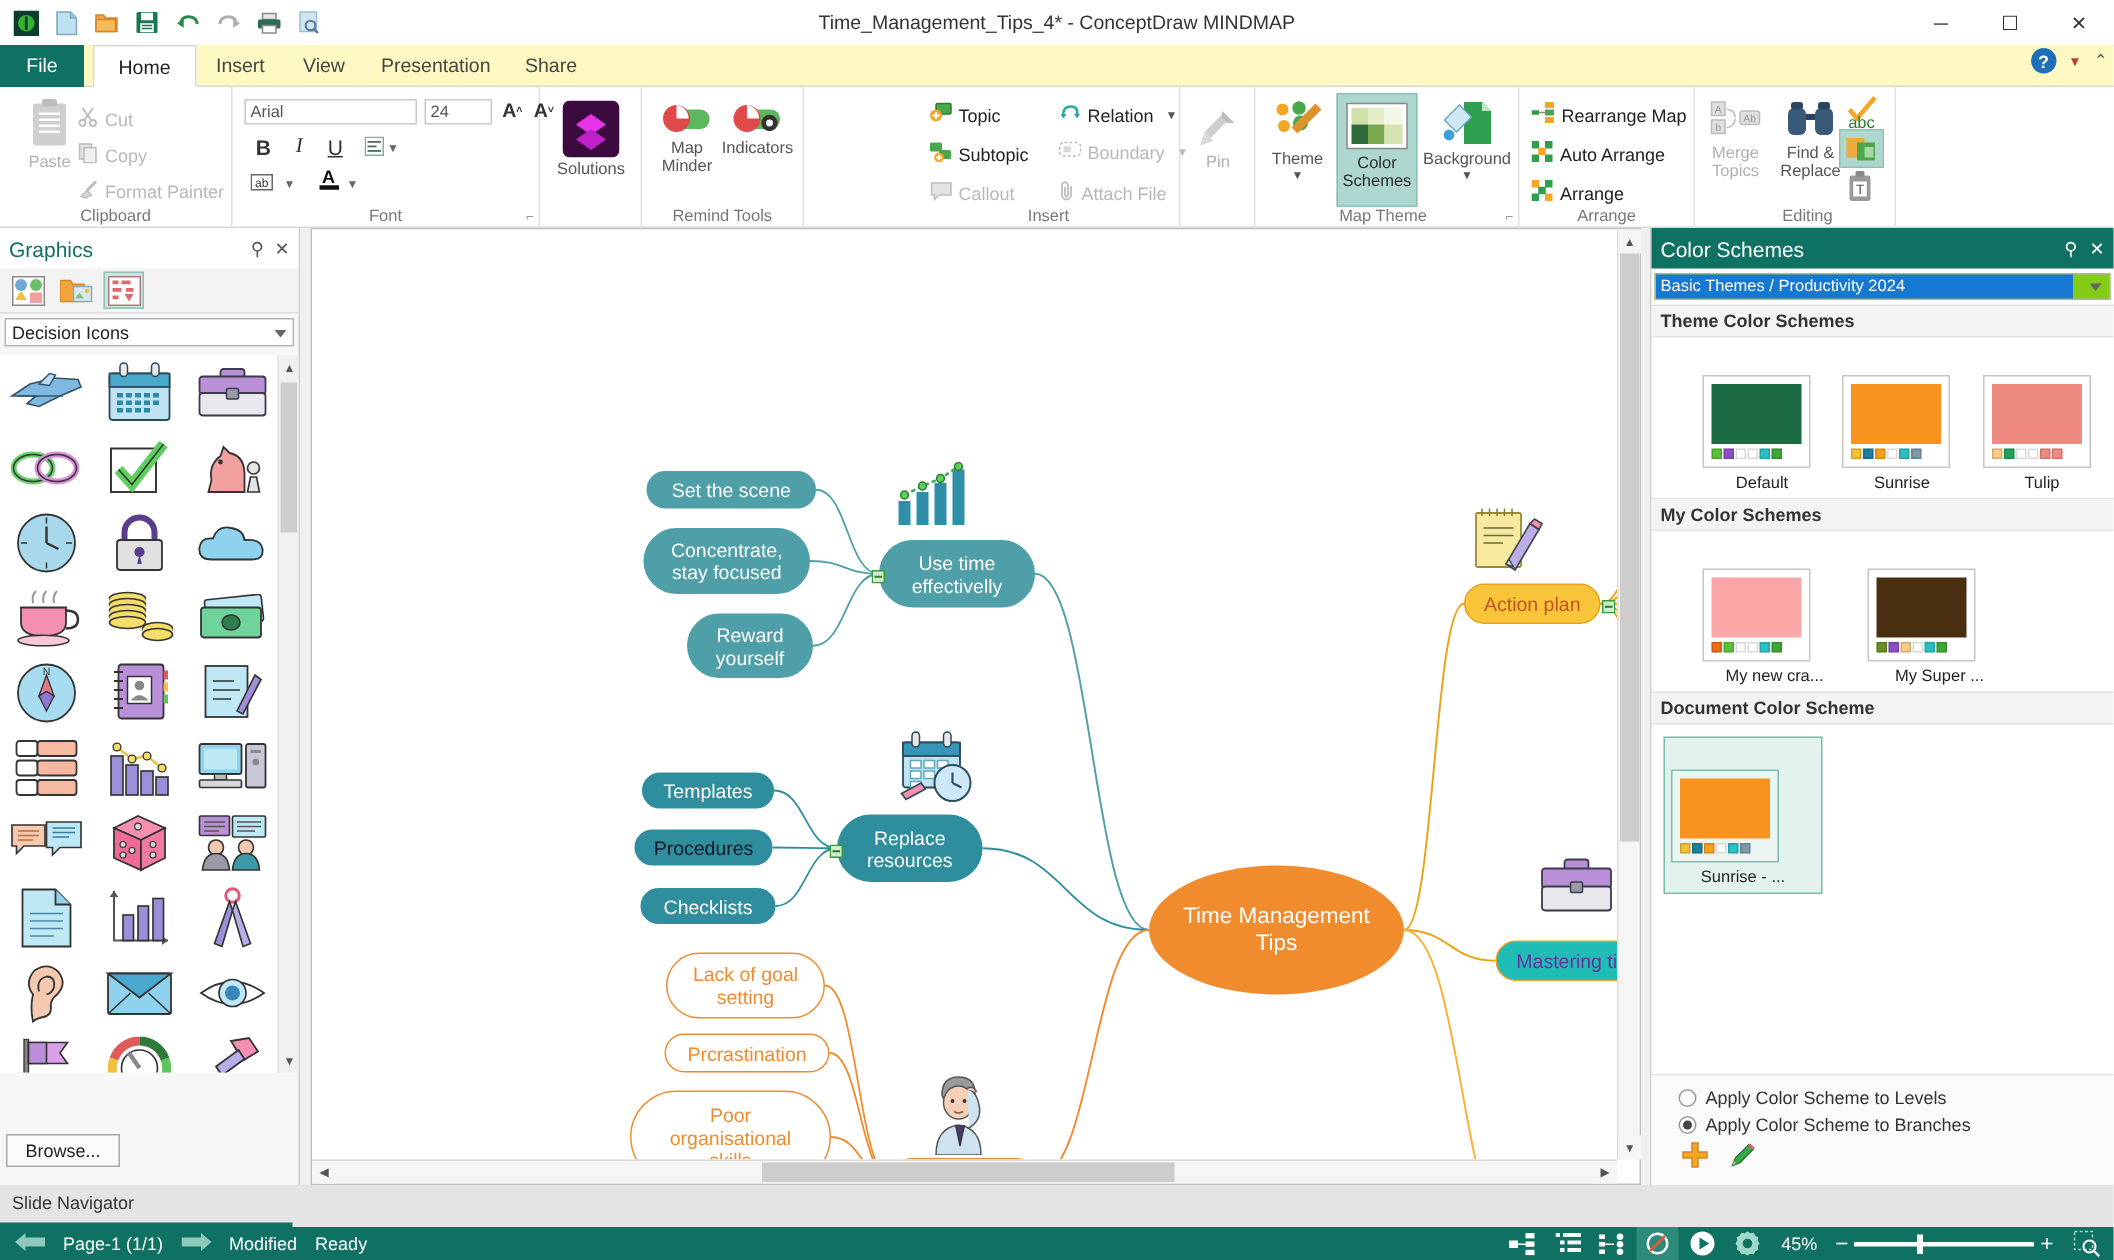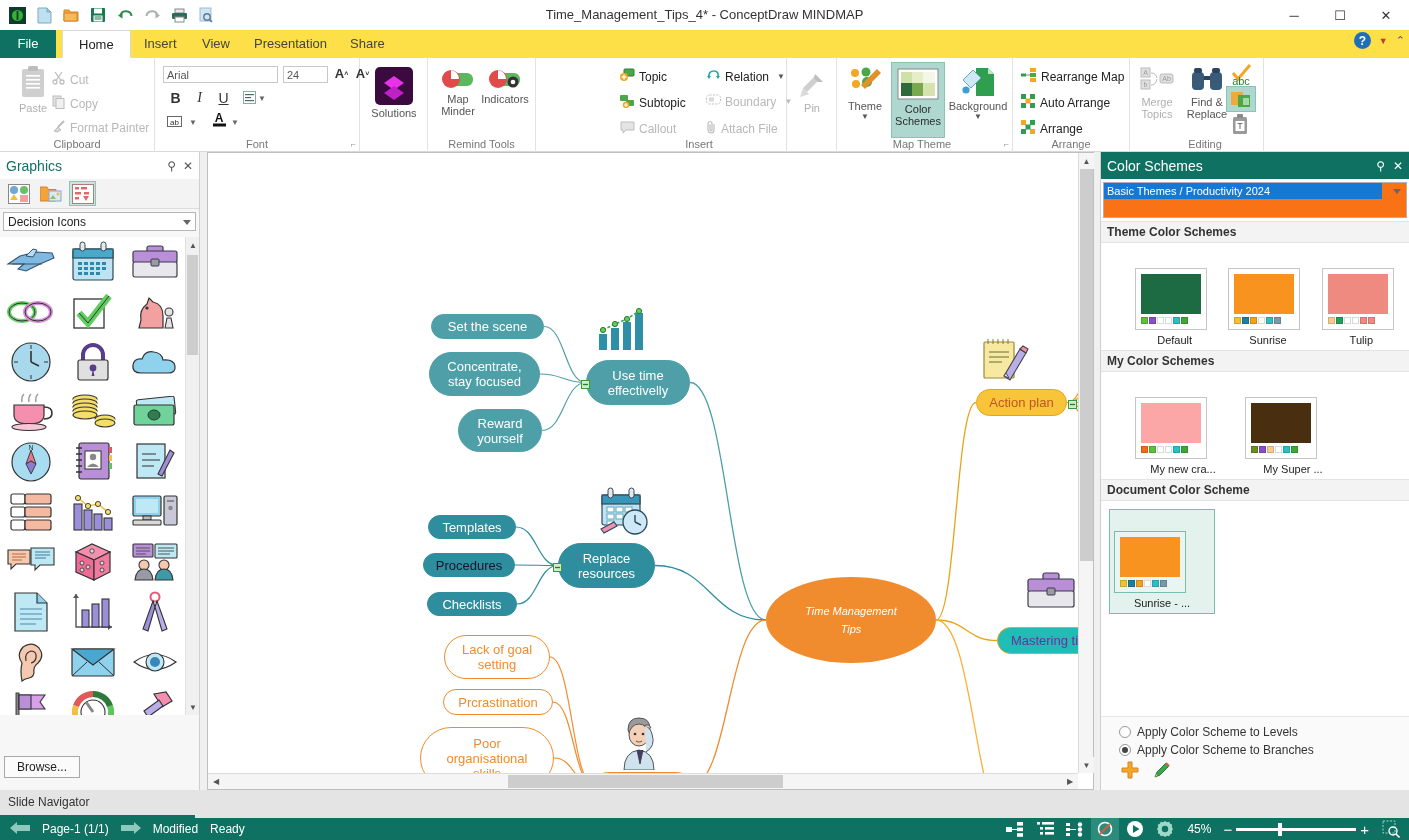--- a/index.html
+++ b/index.html
@@ -16,21 +16,21 @@
   .qat { position:absolute; left:6px; top:4px; display:flex; align-items:center; gap:5px; }
   .qat .qicon { width:22px; height:22px; display:flex; align-items:center; justify-content:center; }
   .title-text {
     position:absolute; left:0; top:0; width:1409px; height:30px;
     line-height:30px; text-align:center; font-size:13px; color:#333;
   }
   .wbtns { position:absolute; right:0; top:0; height:30px; display:flex; }
   .wbtn { width:46px; height:30px; display:flex; align-items:center; justify-content:center; color:#333; font-size:13px; }
 
   
-  .tabbar { position:absolute; left:0; top:30px; width:1409px; height:28px; background:#fde047; border-bottom:1px solid #d8d8d8;}
+  .tabbar { position:absolute; left:0; top:30px; width:1409px; height:28px; background:#fef9c3; border-bottom:1px solid #d8d8d8;}
   .tab { position:absolute; top:0; height:28px; line-height:28px; padding:0 16px; font-size:13px; color:#444; }
   .tab.file { background:#0f7161; color:#fff; left:0; width:56px; text-align:center; padding:0; }
   .tab.active { background:#fff; border-top:1px solid #d8d8d8; border-left:1px solid #d8d8d8; border-right:1px solid #d8d8d8; border-bottom:1px solid #fff; color:#222; }
   .help-area { position:absolute; right:4px; top:2px; display:flex; gap:8px; align-items:center; }
   .qmark { width:17px;height:17px;border-radius:50%;background:#1f6fb8;color:#fff;font-size:12px;display:flex;align-items:center;justify-content:center;font-weight:bold;}
 
   
   .ribbon { position:absolute; left:0; top:58px; width:1409px; height:94px; background:#fff; border-bottom:1px solid #d8d8d8; }
   .grp { position:absolute; top:0; height:94px; border-right:1px solid #e2e2e2; }
   .grp-label { position:absolute; bottom:2px; width:100%; text-align:center; font-size:11px; color:#777; }
@@ -72,31 +72,31 @@
   .hscroll { position:absolute; left:0; bottom:0; height:16px; width:870px; background:#f5f5f5; border-top:1px solid #dcdcdc;}
   .hscroll .thumb { position:absolute; left:300px; top:1px; height:13px; width:275px; background:#cdcdcd; }
   .sarrow { position:absolute; display:flex; align-items:center; justify-content:center; font-size:8px; color:#555; background:#f5f5f5;}
 
   .node {
     position:absolute; display:flex; align-items:center; justify-content:center;
     text-align:center; border-radius:999px; font-size:13px; line-height:15px;
     padding:3px 9px; white-space:pre-line;
   }
   .node.central {
-    border-radius:50%; background:#F08C2E; color:#fff; font-size:11px; line-height:18px;font-style:italic;
+    border-radius:50%; background:#F08C2E; color:#fff; font-size:15px; line-height:18px;
   }
   svg.links { position:absolute; left:0; top:0; width:870px; height:620px; pointer-events:none; }
   .plusmark { position:absolute; width:9px; height:9px; }
 
   
   .cpanel { position:absolute; left:1100px; top:152px; width:309px; height:638px; background:#fff; border-left:1px solid #cfcfcf; }
   .cpanel-hdr { height:27px; background:#0f7161; display:flex; align-items:center; padding:0 6px; color:#fff; }
   .cpanel-hdr .t { flex:1; font-size:14px; }
   .cpanel-hdr .ic { font-size:12px; margin-left:8px; }
-  .cdrop { margin:3px 2px; height:36px; border:1px solid #b0b0b0; background:#f97316; position:relative; }
+  .cdrop { margin:3px 2px; height:18px; border:1px solid #b0b0b0; background:#84cc16; position:relative; }
   .cdrop .val { position:absolute; left:0; top:0; height:16px; width:278px; background:#1579d4; color:#fff; font-size:11px; line-height:16px; padding-left:3px; }
   .cdrop .arr { position:absolute; right:5px; top:6px; border-left:4px solid transparent; border-right:4px solid transparent; border-top:5px solid #666; }
   .sect-hdr { background:#f3f3f3; border-top:1px solid #e3e3e3; border-bottom:1px solid #e3e3e3; font-size:12px; font-weight:bold; color:#333; padding:3px 6px; }
   .swatch-row { display:flex; gap:14px; padding:8px 8px 4px 34px; }
   .swatch { width:96px;margin-top:17px; }
   .swatch .card { width:72px; height:62px; border:1px solid #c5c5c5; background:#fff; padding:5px 5px 3px 5px; }
   .swatch .main { width:60px; height:40px; }
   .swatch .pals { display:flex; gap:1px; margin-top:3px; }
   .swatch .pals i { width:7px; height:7px; display:block; border:1px solid rgba(0,0,0,.15);}
   .swatch .nm { text-align:center; font-size:11px; margin-top:4px; color:#222; }

